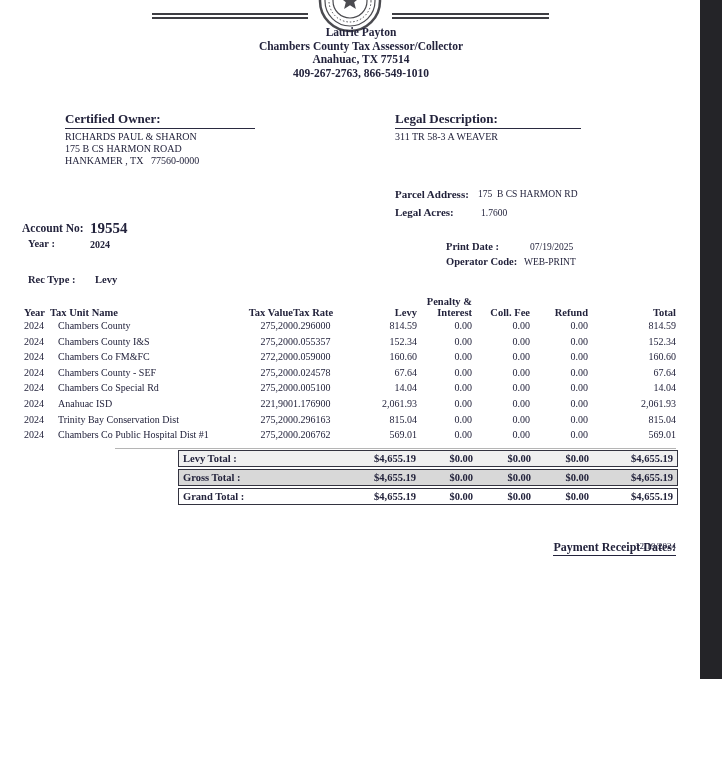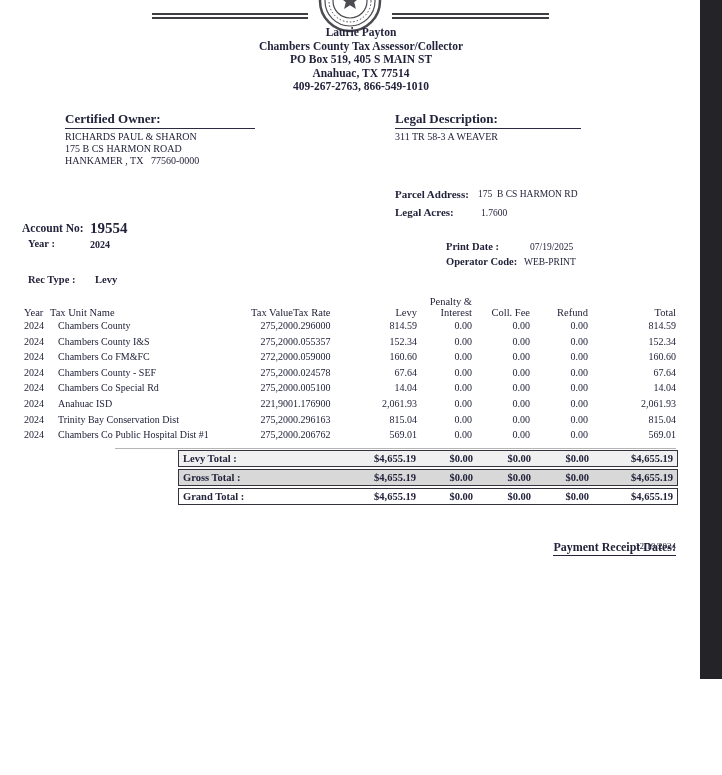--- a/index.html
+++ b/index.html
@@ -15,21 +15,21 @@
        font-weight:bold;font-size:11.5px;line-height:13.5px;}
   
   .sec-h{font-weight:bold;font-size:13px;border-bottom:1.5px solid #2a2a40;padding-bottom:1px;}
   .owner-h{left:65px;top:111px;width:190px;}
   .legal-h{left:395px;top:111px;width:186px;}
   .info{font-size:10px;line-height:12px;}
   .lbl{font-weight:bold;}
   
   table.tax{position:absolute;left:24px;top:288px;width:652px;border-collapse:collapse;table-layout:fixed;
             font-size:10px;color:#23233c;}
-  table.tax th{font-weight:normal;font-size:10.5px;vertical-align:bottom;padding:0;line-height:11px;}
+  table.tax th{font-weight:bold;font-size:10.5px;vertical-align:bottom;padding:0;line-height:11px;}
   table.tax td{padding:0;height:15.6px;line-height:15.6px;white-space:pre;overflow:hidden;}
   th.al,td.al{text-align:left;} th.ar,td.ar{text-align:right;}
   td.c-name{text-indent:8px;}
   td.c-tax_rate,th.h-rate{padding-left:7px;text-align:left;}
   thead th{height:30px;}
   .hairline{position:absolute;left:115px;top:448px;width:561px;height:0;border-top:1px solid #b5b5b5;}
   
   .tot{position:absolute;left:178px;width:498px;height:15px;border:1px solid #333340;
        font-size:10.5px;font-weight:bold;line-height:15px;}
   .tot span{position:absolute;white-space:pre;}
@@ -59,21 +59,20 @@
     <circle cx="32" cy="32" r="17" fill="none" stroke="#4b4b50" stroke-width="1.2"></circle>
     <circle cx="32" cy="32" r="21" fill="none" stroke="#4b4b50" stroke-width="1" stroke-dasharray="1.5,2"></circle>
     <polygon points="32,22 34.6,28.4 41.5,28.9 36.2,33.3 37.9,40 32,36.3 26.1,40 27.8,33.3 22.5,28.9 29.4,28.4" fill="#4b4b50"></polygon>
   </svg>
   <div class="rule rule-left"></div>
   <div class="rule rule-right"></div>
 
   <div class="hdr">
     <div>Laurie Payton</div>
     <div>Chambers County Tax Assessor/Collector</div>
-    <div>PO Box 519, 405 S MAIN ST</div>
     <div>Anahuac, TX 77514</div>
     <div>409-267-2763, 866-549-1010</div>
   </div>
 
   <div class="abs sec-h owner-h">Certified Owner:</div>
   <div class="abs info" style="left:65px;top:131px;">RICHARDS PAUL &amp; SHARON</div>
   <div class="abs info" style="left:65px;top:143px;">175 B CS HARMON ROAD</div>
   <div class="abs info" style="left:65px;top:155px;">HANKAMER , TX   77560-0000</div>
 
   <div class="abs sec-h legal-h">Legal Description:</div>

